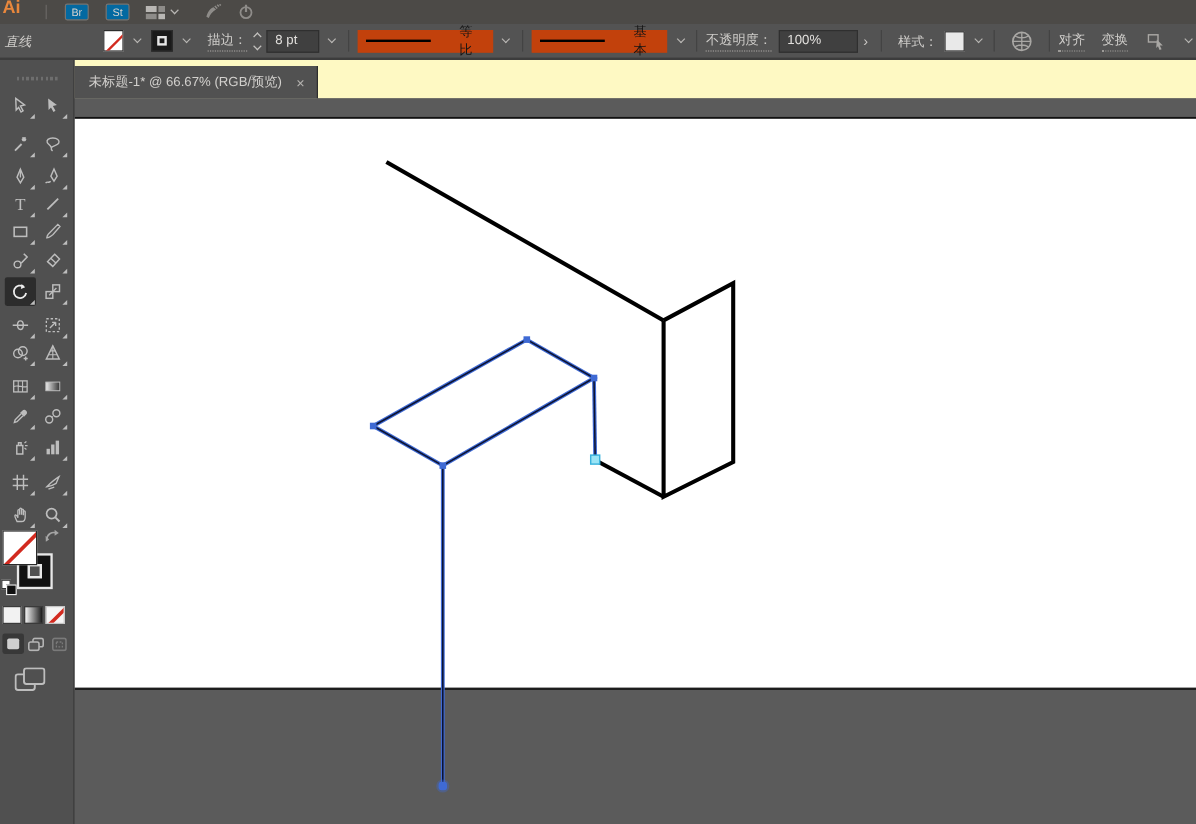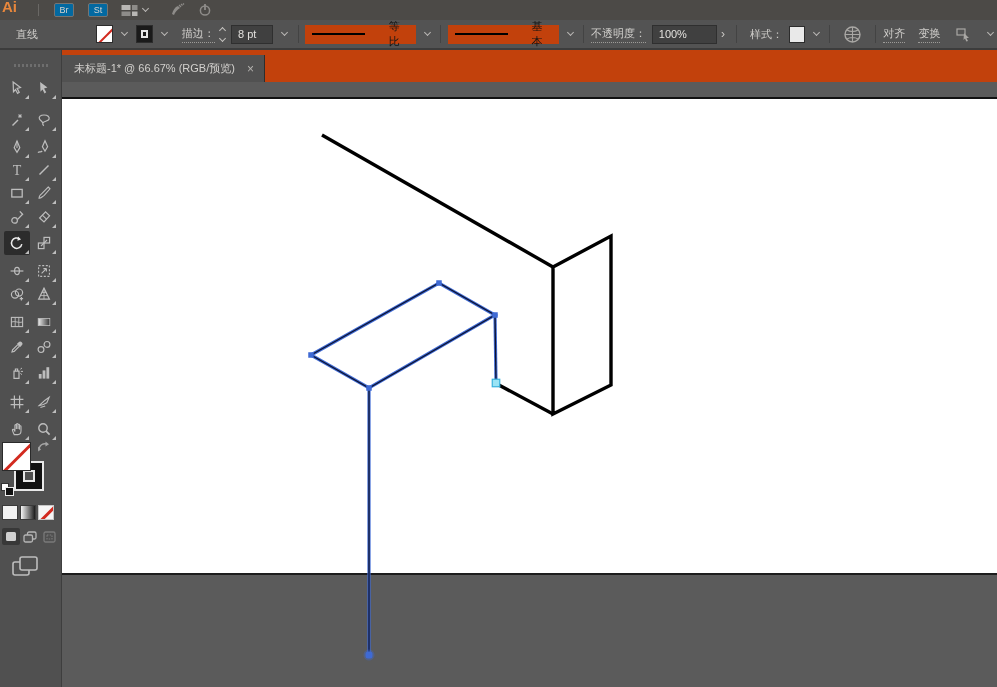--- a/index.html
+++ b/index.html
@@ -35,21 +35,21 @@
   .stepper .dn { width:5px;height:5px;border-right:1.5px solid #c4c2bf;border-bottom:1.5px solid #c4c2bf;transform:rotate(45deg); }
   .dark-field { background:#404040; border:1px solid #2f2f2f; color:#e2e0dd; height:19px;
                 display:flex; align-items:center; padding:0 6px; }
   .light-field { background:#c2410c; color:#141414; height:19px; display:flex; align-items:center; padding:0 7px; gap:24px; }
   .line-preview { width:56px; height:2px; background:#000; }
   .chev-btn { width:18px; height:19px; display:flex; align-items:center; justify-content:center; }
   .expand-btn { color:#c9c7c4; font-size:12px; margin:0 4px; }
   .style-swatch { width:17px; height:17px; background:#e9e9e9; border:1px solid #2c2c2c; }
 
   
-  .tabbar { position:absolute; left:62px; top:50px; width:935px; height:32px; background:#c2410c; display:flex; align-items:flex-end; }
+  .tabbar { position:absolute; left:62px; top:50px; width:935px; height:32px; background:#fef9c3; display:flex; align-items:flex-end; }
   .doc-tab { height:27px; background:#515151; border-right:1px solid #2d2d2d; display:flex; align-items:center;
              padding:0 10px 0 12px; color:#d2d0cd; gap:12px; }
   .tab-close { color:#b5b3b0; font-size:12px; }
 
   
   .toolpanel { position:absolute; left:0; top:50px; width:62px; height:637px; background:#505050; border-right:1px solid #3e3e3e; }
   .tool-grip { position:absolute; left:14px; top:14px; width:34px; height:3px;
                background-image:repeating-linear-gradient(90deg,#6e6e6e 0 2px,transparent 2px 4px); }
   .tool-cell { position:absolute; width:26px; height:24px; display:flex; align-items:center; justify-content:center; border-radius:2px; }
   .tool-cell.sel { background:#2c2c2c; }
@@ -113,21 +113,21 @@
     </div>
     <div class="mb-icon">
       <svg width="14" height="14" viewBox="0 0 14 14">
           <circle cx="7" cy="7.5" r="4.6" fill="none" stroke="#8e8c89" stroke-width="1.5"></circle>
           <path d="M7 1 L7 7" stroke="#8e8c89" stroke-width="1.8"></path>
         </svg>
     </div>
   </div>
 
   <div class="controlbar">
-    <span class="cb-label" style="margin-left:16px; width:78px;">直线</span>
+    <span class="cb-label" style="margin-left:4px; width:78px;font-style:italic;">直线</span>
     <span class="swatch-mini">
         <span class="slash"></span>
       </span>
     <span class="chev-btn">
         <span class="chev"></span>
       </span>
     <span style="width:6px;"></span>
     <span class="stroke-mini">
         <span class="inner"></span>
       </span>

